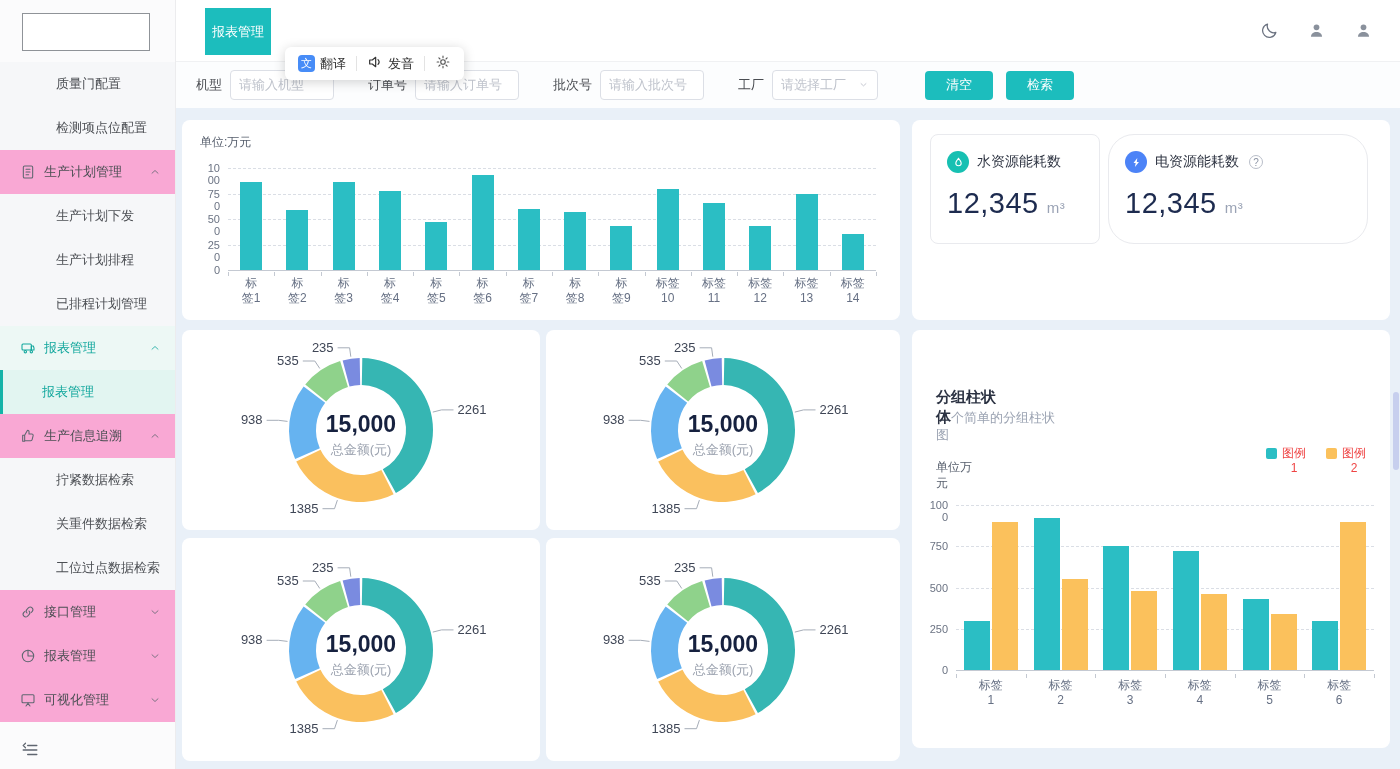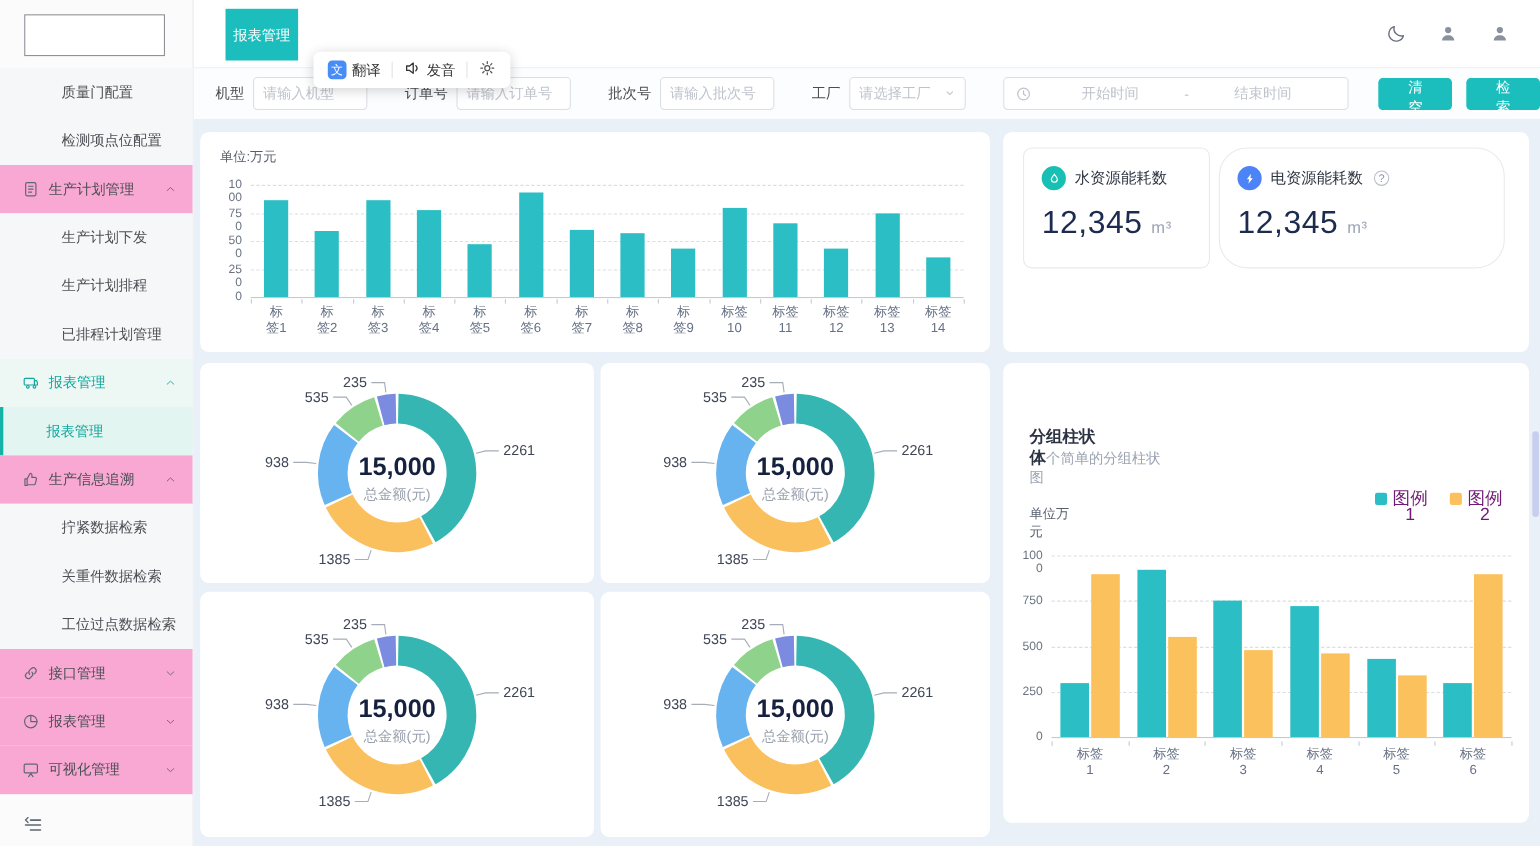--- a/index.html
+++ b/index.html
@@ -72,21 +72,21 @@
   .help-ic { width:14px; height:14px; border:1px solid #b9bec9; border-radius:50%; color:#8b93a3; font-size:10px; display:inline-flex; align-items:center; justify-content:center; margin-left:2px; }
 
   
   .g-title1 { position:absolute; left:24px; top:58px; font-size:15px; font-weight:bold; color:#2b3242; }
   .g-title2 { position:absolute; left:24px; top:78px; font-size:13px; color:#9ba3b2; line-height:17px; white-space:pre-line; }
   .g-title2 b { color:#2b3242; font-size:15px; font-weight:bold; }
   .g-unit { position:absolute; left:24px; top:129px; font-size:12px; color:#565e6c; line-height:16px; white-space:pre-line; }
   .legend { position:absolute; right:24px; top:116px; display:flex; gap:20px; }
   .lg-item { display:flex; gap:5px; cursor:pointer; }
   .lg-sq { width:11px; height:11px; border-radius:2px; margin-top:2px; }
-  .lg-tx { font-size:16px; color:#701a75; white-space:pre-line; text-align:center; line-height:15px; }
+  .lg-tx { font-size:12px; color:#ef4444; white-space:pre-line; text-align:center; line-height:15px; }
 
   .scroll-thumb { position:absolute; right:1px; top:392px; width:6px; height:78px; background:#c7cfee; border-radius:3px; z-index:20; cursor:grab; }
 
   svg.donut text { font-family:"Liberation Sans","DejaVu Sans",sans-serif; }
 </style>
 </head>
 <body>
 
 <div class="sidebar">
   <div class="logo-box"></div>
@@ -256,31 +256,20 @@
       <div class="f-group">
         <span class="f-label">工厂</span>
         <div class="f-select">
           <span>请选择工厂</span>
           <span><svg viewBox="0 0 24 24" width="11" height="11" fill="none" stroke="#bfc3cc" stroke-width="2">
               <path d="M6 9.5l6 5.5 6-5.5"></path>
             </svg></span>
         </div>
       </div>
     </div>
-  <div class="f-range">
-    <span style="display:flex;margin-right:4px;">
-      <svg viewBox="0 0 24 24" width="15" height="15" fill="none" stroke="#bfc3cc" stroke-width="1.8" stroke-linecap="round">
-        <circle cx="12" cy="12" r="8.5"></circle>
-          <path d="M12 7.5V12l3 2"></path>
-      </svg>
-    </span>
-    <span class="rp">开始时间</span>
-    <span>-</span>
-    <span class="rp">结束时间</span>
-  </div>
   <button class="btn">清空</button>
   <button class="btn">检索</button>
 </div>
 
 <div class="main">
   <div class="card" id="bar-card">
       <div class="unit-label">单位:万元</div>
       <div class="ytick" style="left: 22px; width: 16px; top: 144px;">0</div>
       <div class="gridline" style="left: 46px; width: 648px; top: 124.5px;"></div>
       <div class="ytick" style="left: 22px; width: 16px; top: 118.5px;">250</div>

